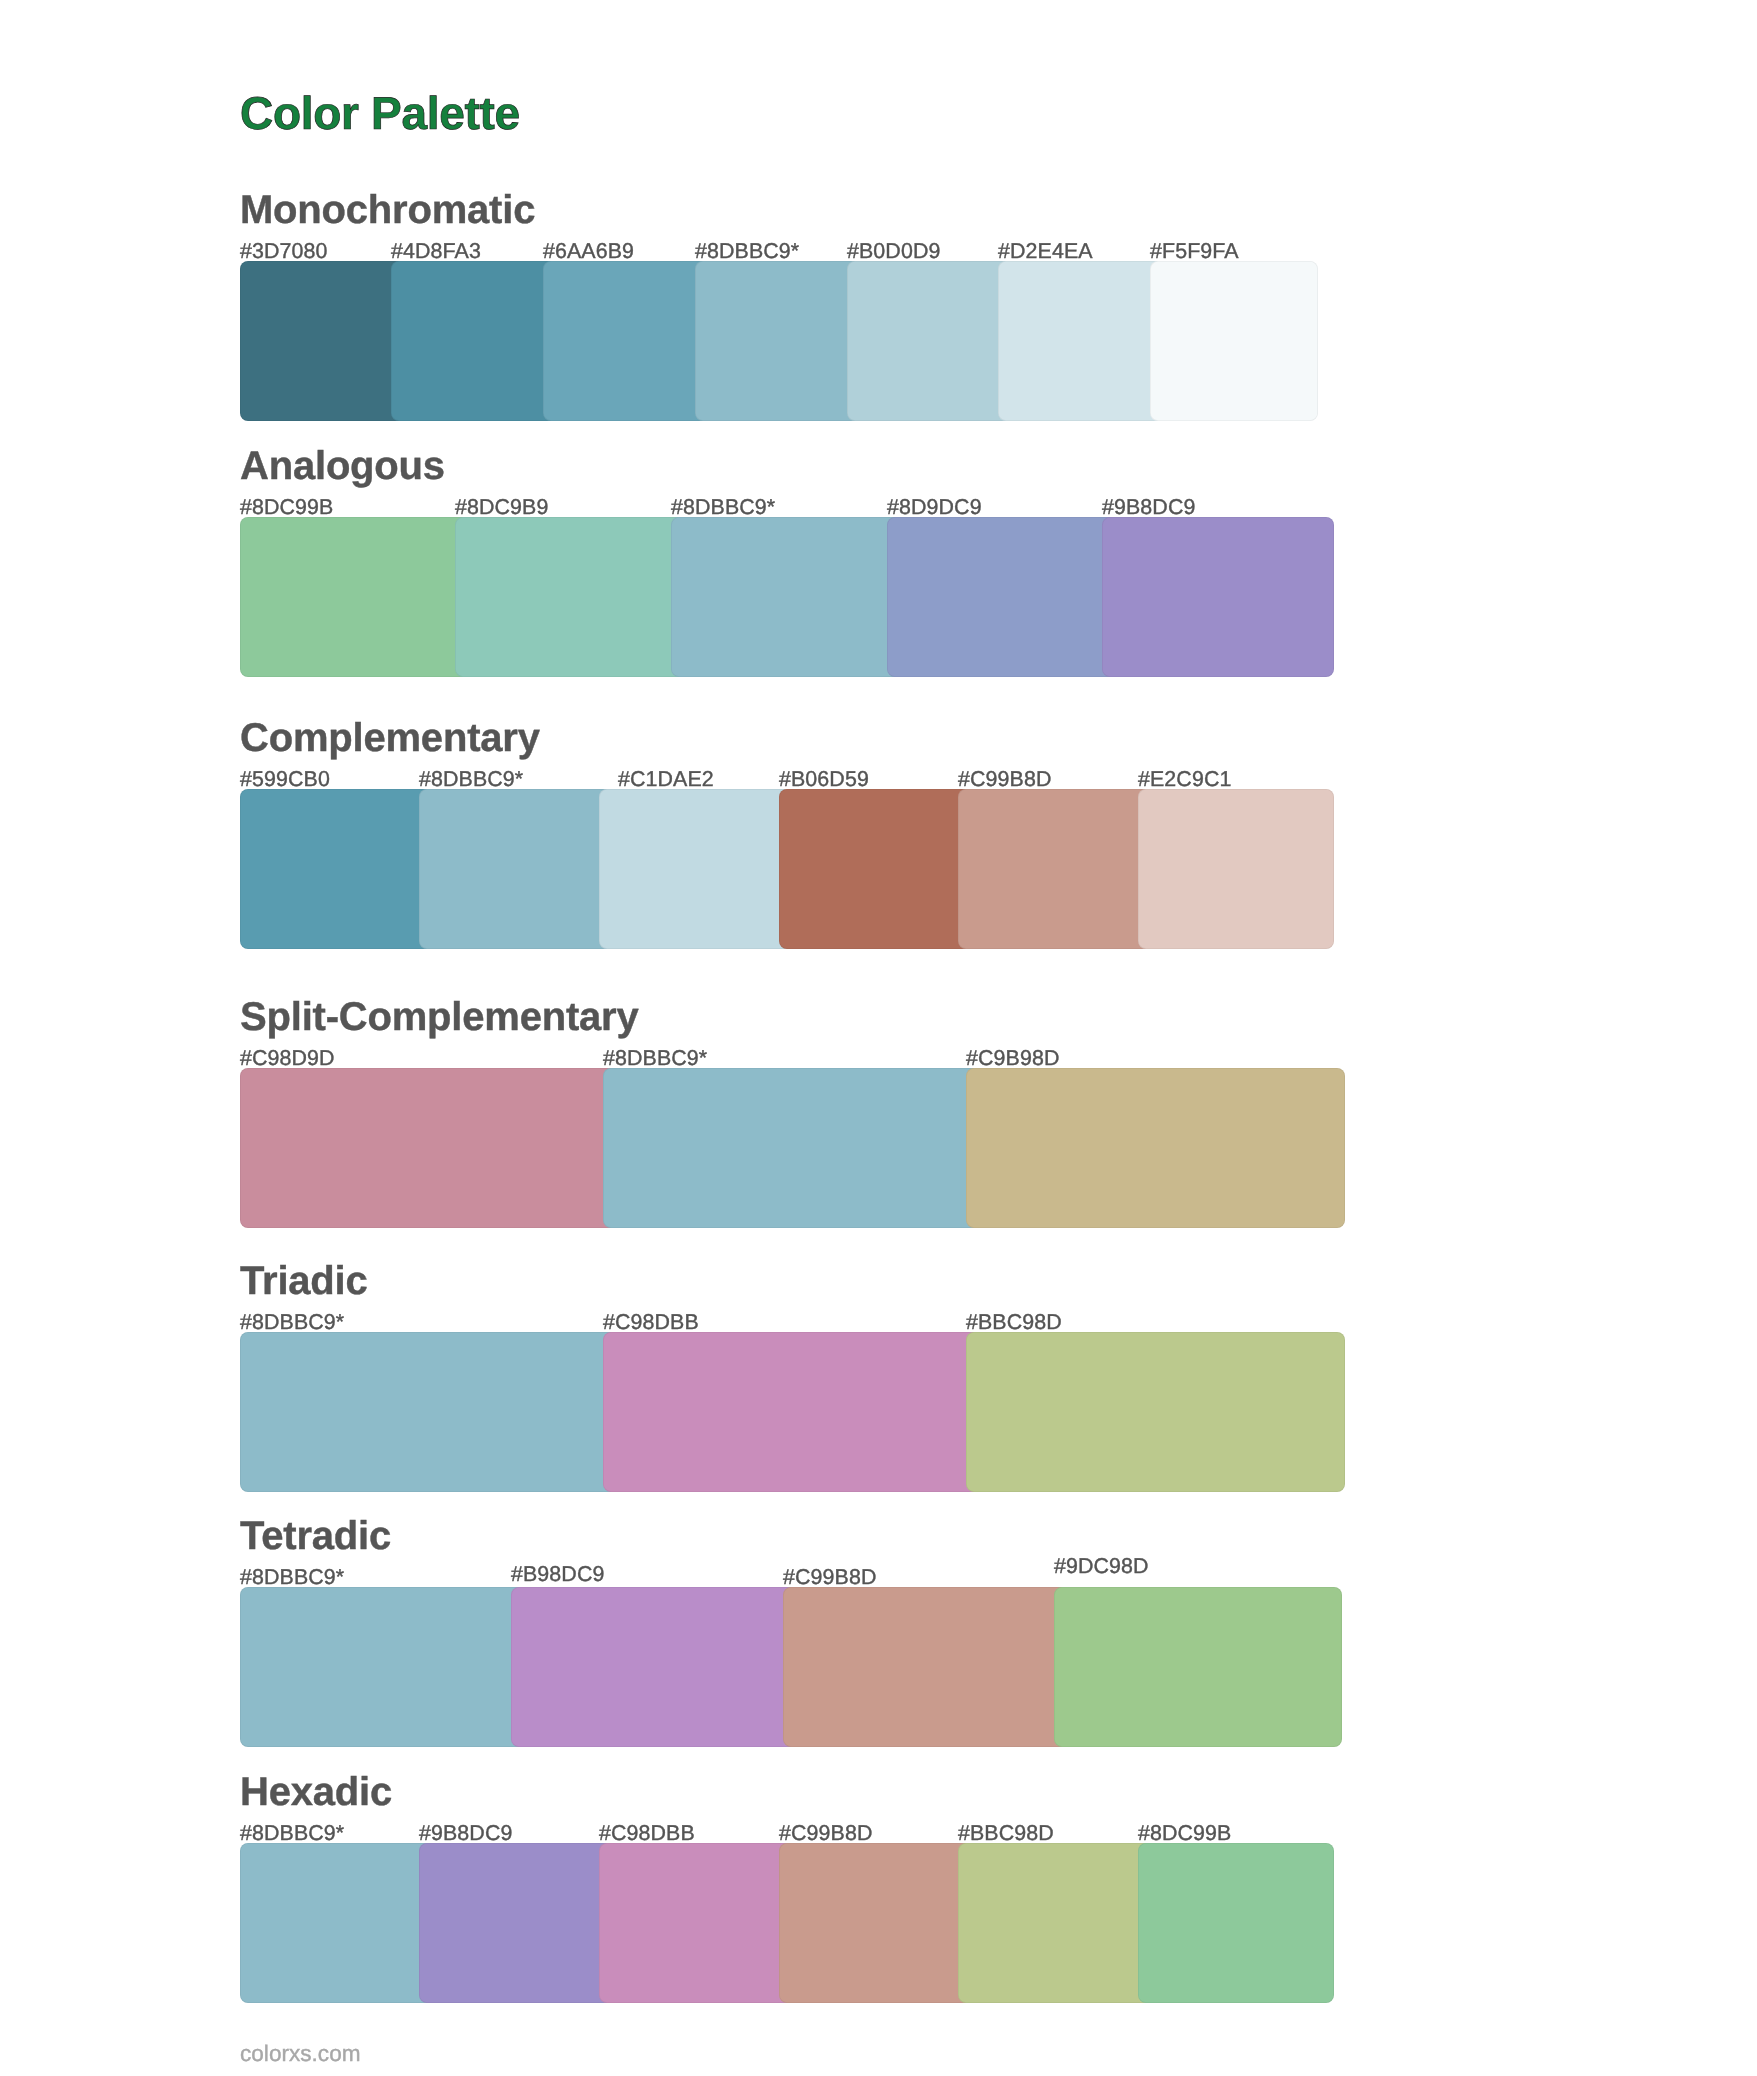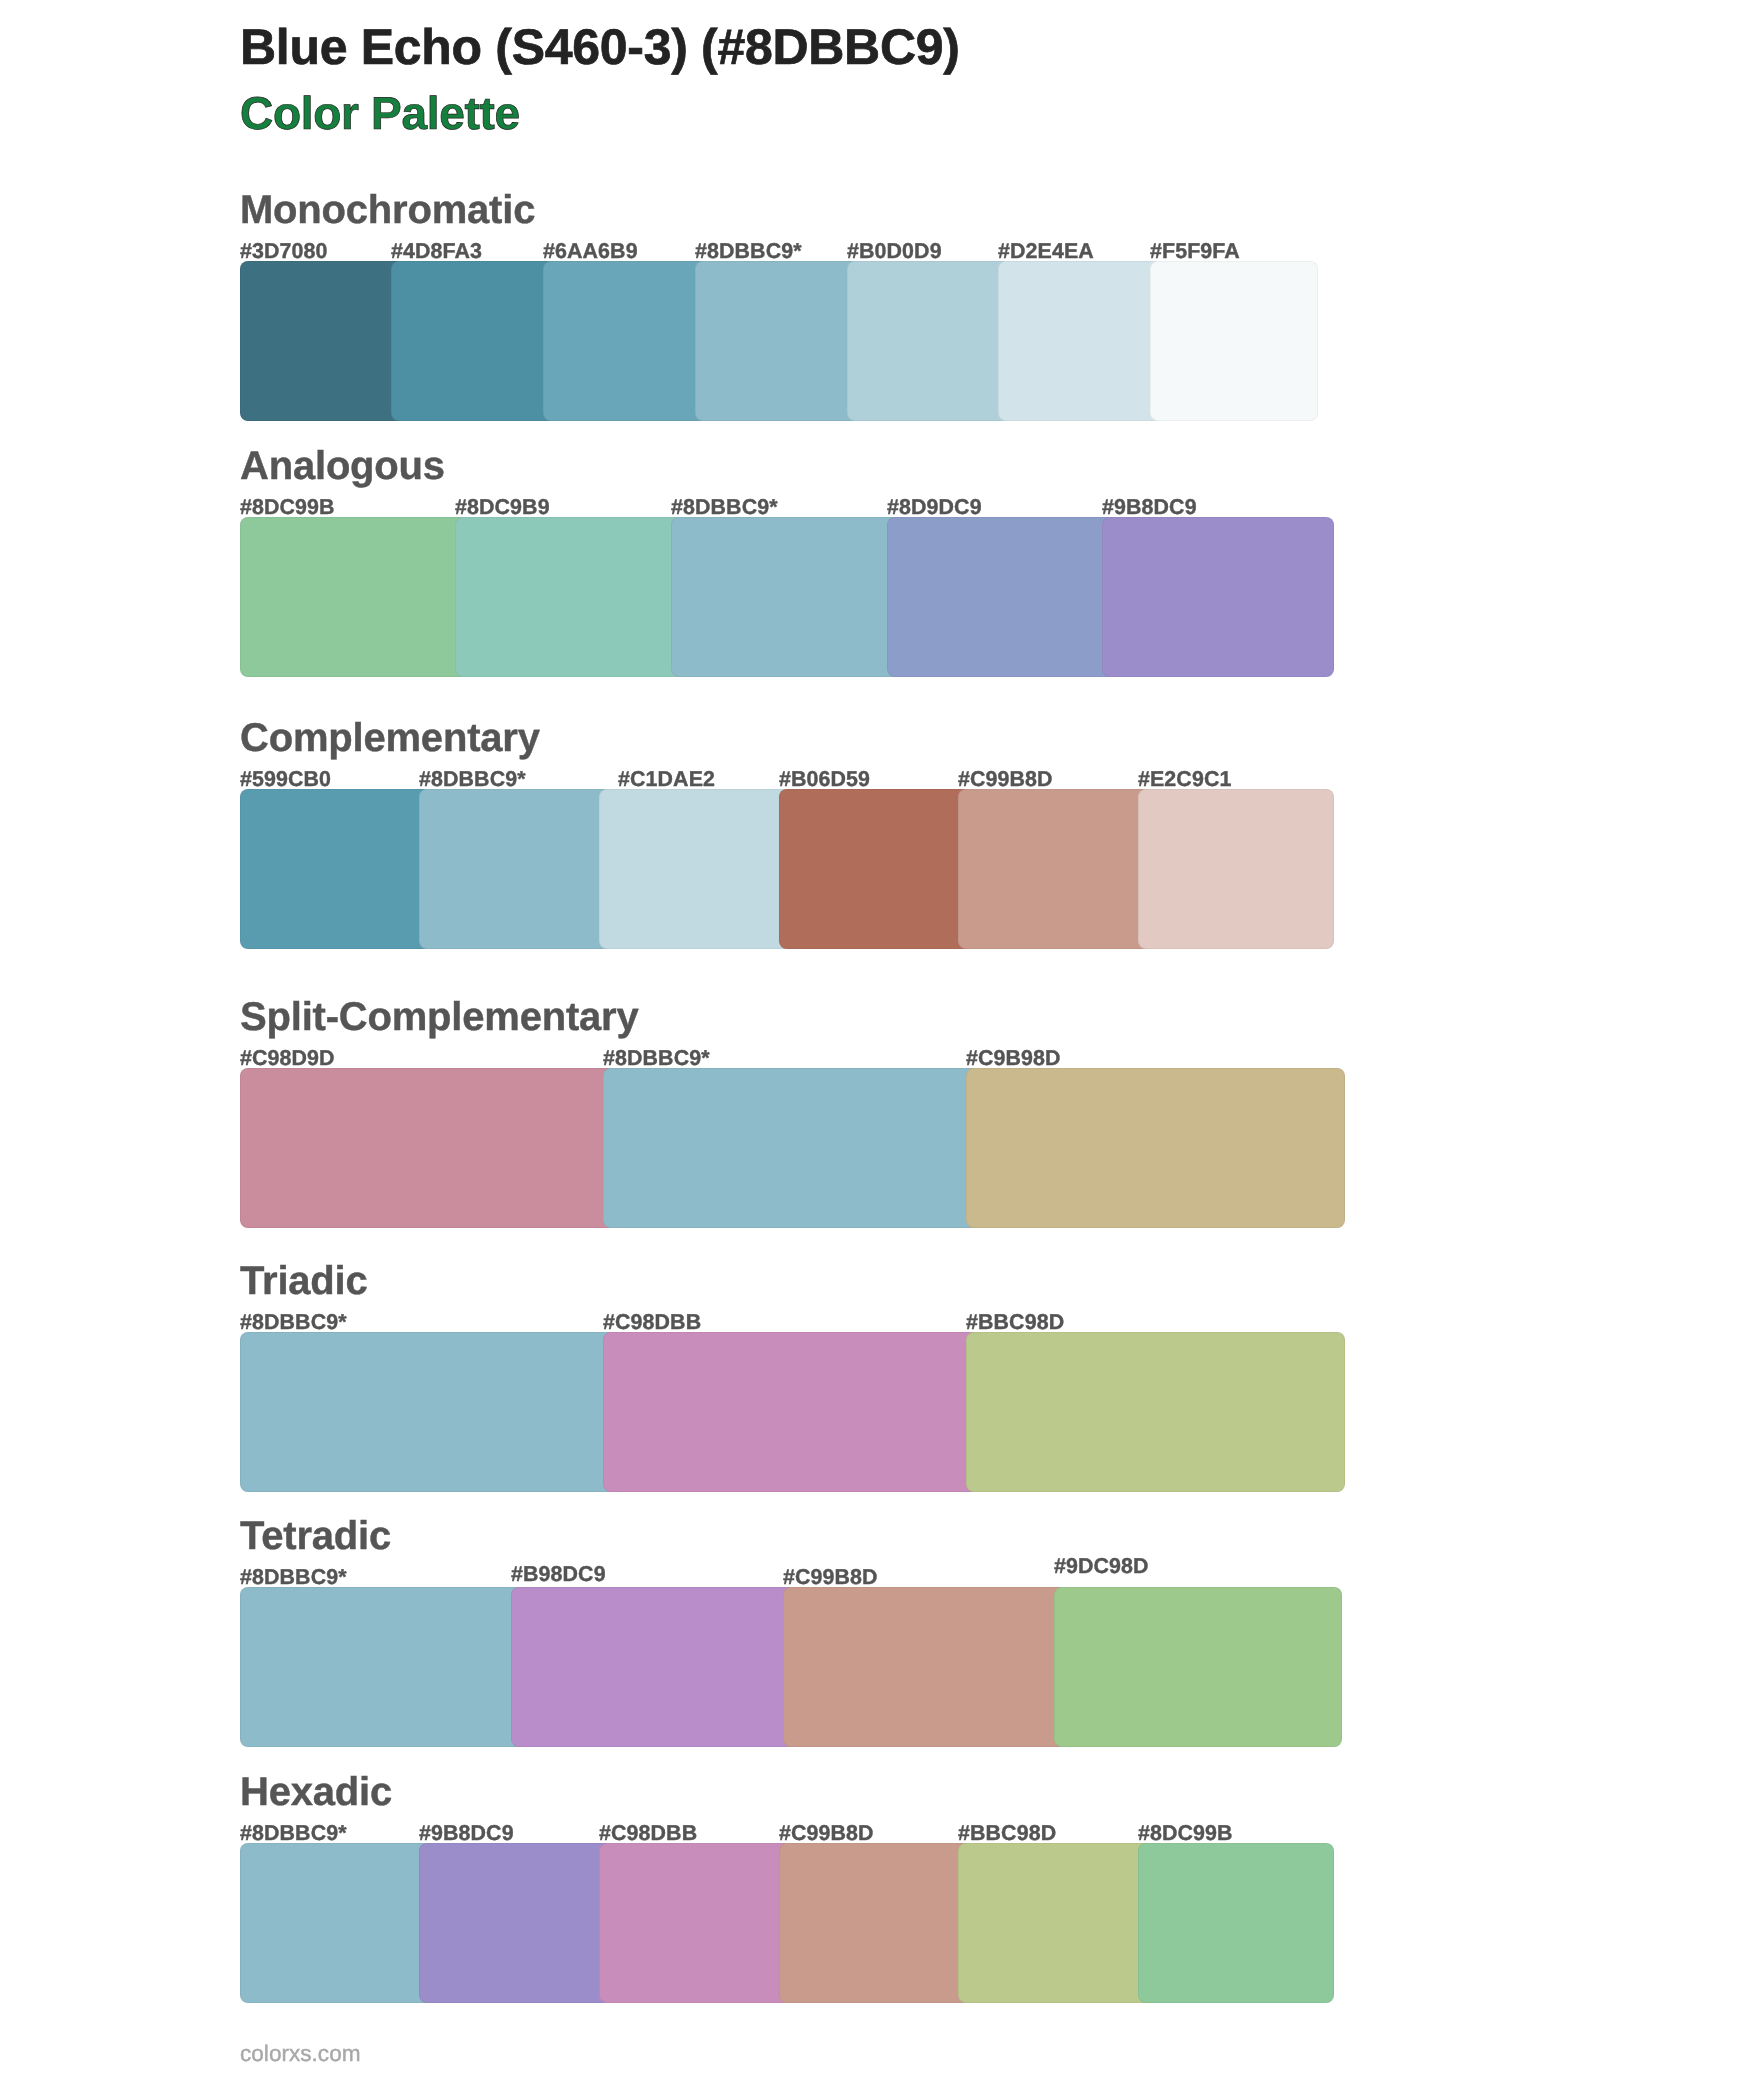--- a/index.html
+++ b/index.html
@@ -21,35 +21,34 @@
   #page-subtitle{position:absolute;left:240px;top:96px;font-size:46px;line-height:34px;
                  font-weight:700;color:#15803d;white-space:nowrap;letter-spacing:-0.3px;
                  -webkit-text-stroke:0.7px #232323;}
 
   
   .section{position:absolute;left:0;width:1757px;}
   .sec-title{position:absolute;left:240px;top:0;font-size:40px;line-height:29px;
              font-weight:700;color:#555555;white-space:nowrap;letter-spacing:-0.2px;
              -webkit-text-stroke:0.4px #555555;}
   .label{position:absolute;font-size:21.4px;line-height:16px;letter-spacing:0.1px;
-         color:#545454;font-weight:700;white-space:nowrap;
+         color:#545454;font-weight:400;white-space:nowrap;
          -webkit-text-stroke:0.4px #545454;}
   .sw{position:absolute;height:160px;border-radius:8px;
       box-shadow:inset 0 0 0 0.8px rgba(0,0,0,0.055);}
 
   #footer{position:absolute;left:240px;top:2045px;font-size:22.6px;line-height:17.6px;
           color:#a8a8a8;font-weight:400;white-space:nowrap;
           -webkit-text-stroke:0.4px #a8a8a8;}
 </style>
 </head>
 <body>
 
 <div id="page">
 
-  <h1 id="page-title">Blue Echo (S460-3) (#8DBBC9)</h1>
   <div id="page-subtitle">Color Palette</div>
 
   <section class="section" style="top:196px">
     <h2 class="sec-title">Monochromatic</h2>
     <div class="sw" style="left:240px;width:168px;top:65px;background:#3D7080;z-index:10"></div>
     <div class="label" style="left:240px;top:47px">#3D7080</div>
     <div class="sw" style="left:391px;width:168px;top:65px;background:#4D8FA3;z-index:11"></div>
     <div class="label" style="left:391px;top:47px">#4D8FA3</div>
     <div class="sw" style="left:543px;width:168px;top:65px;background:#6AA6B9;z-index:12"></div>
     <div class="label" style="left:543px;top:47px">#6AA6B9</div>

